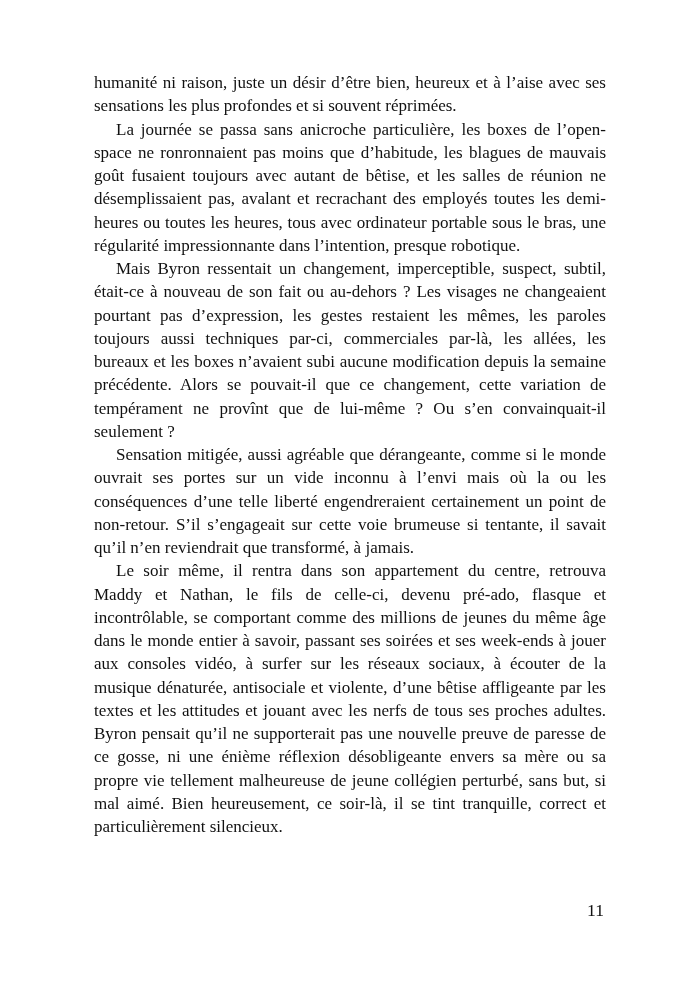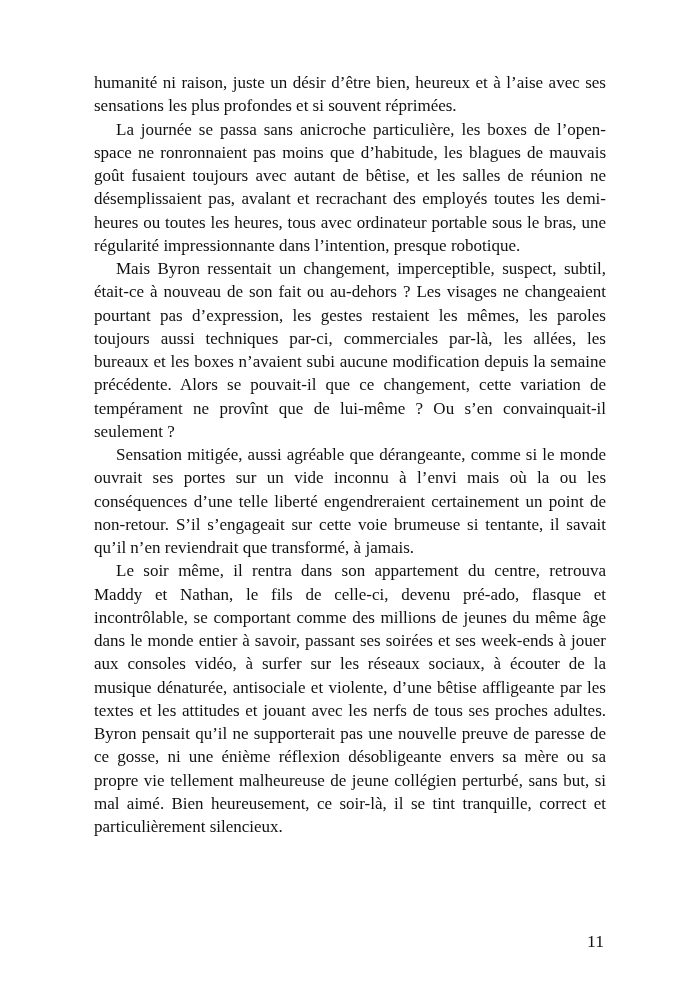--- a/index.html
+++ b/index.html
@@ -34,21 +34,21 @@
     .text-block p {
       margin: 0;
       text-indent: 22px;
     }
     .text-block p.continuation {
       text-indent: 0;
     }
     .page-number {
       position: absolute;
       right: 96px;
-      top: 930px;
+      top: 899px;
       font-size: 17.6px;
       line-height: 23px;
       text-align: right;
     }
   </style>
 </head>
 <body>
 
 <div class="page">
   <div class="text-block">

